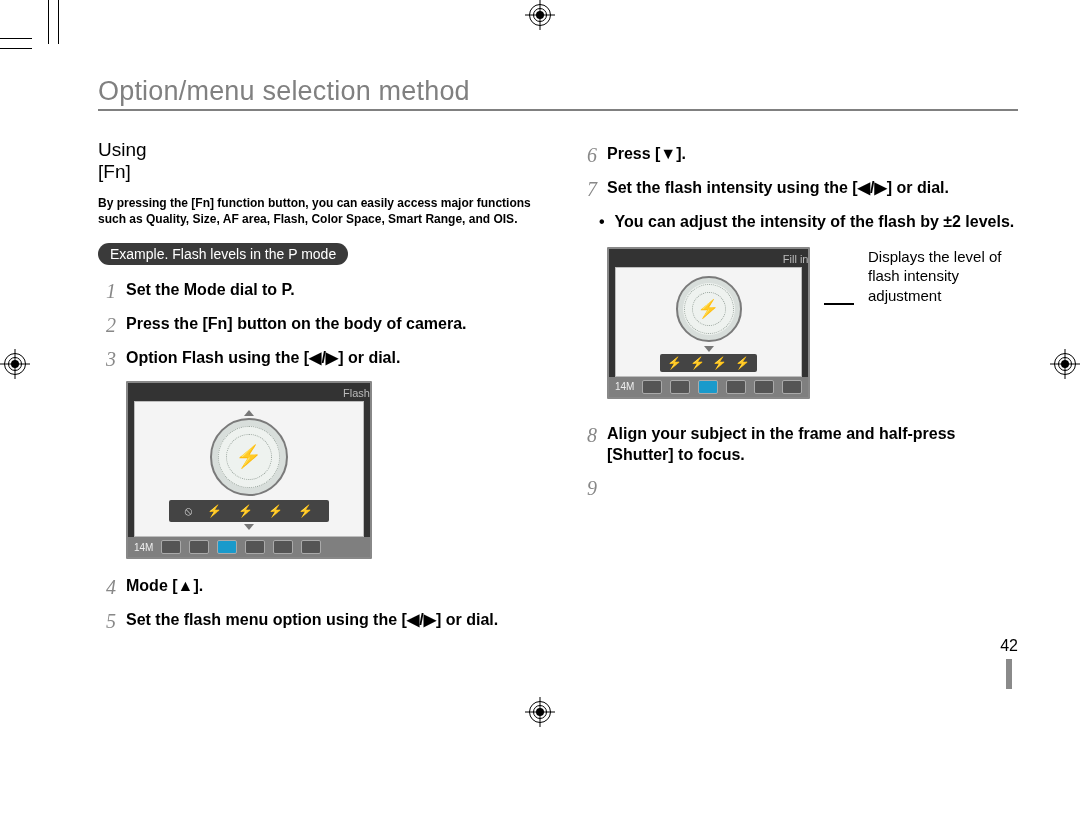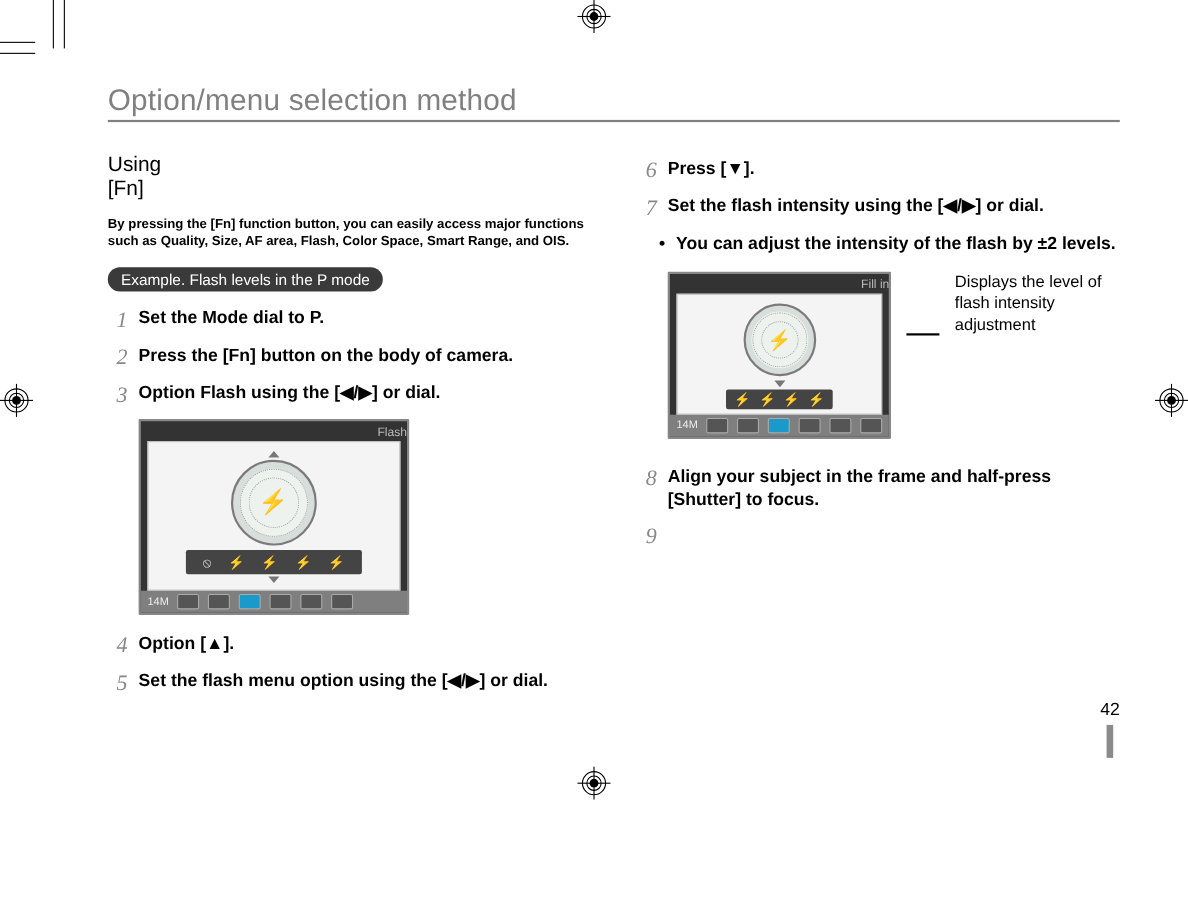--- a/index.html
+++ b/index.html
@@ -153,21 +153,21 @@
               <span class="chip"></span>
               <span class="chip"></span>
               <span class="chip"></span>
             </div>
           </div>
         </div>
 
         <ul class="steps">
           <li>
               <span class="n">4</span>
-              <span class="t">Option [▲].</span>
+              <span class="t">Mode [▲].</span>
             </li>
           <li>
               <span class="n">5</span>
               <span class="t">Set the flash menu option using the [◀/▶] or dial.</span>
             </li>
         </ul>
       </div>
 
       <div class="col">
         <ul class="steps">

